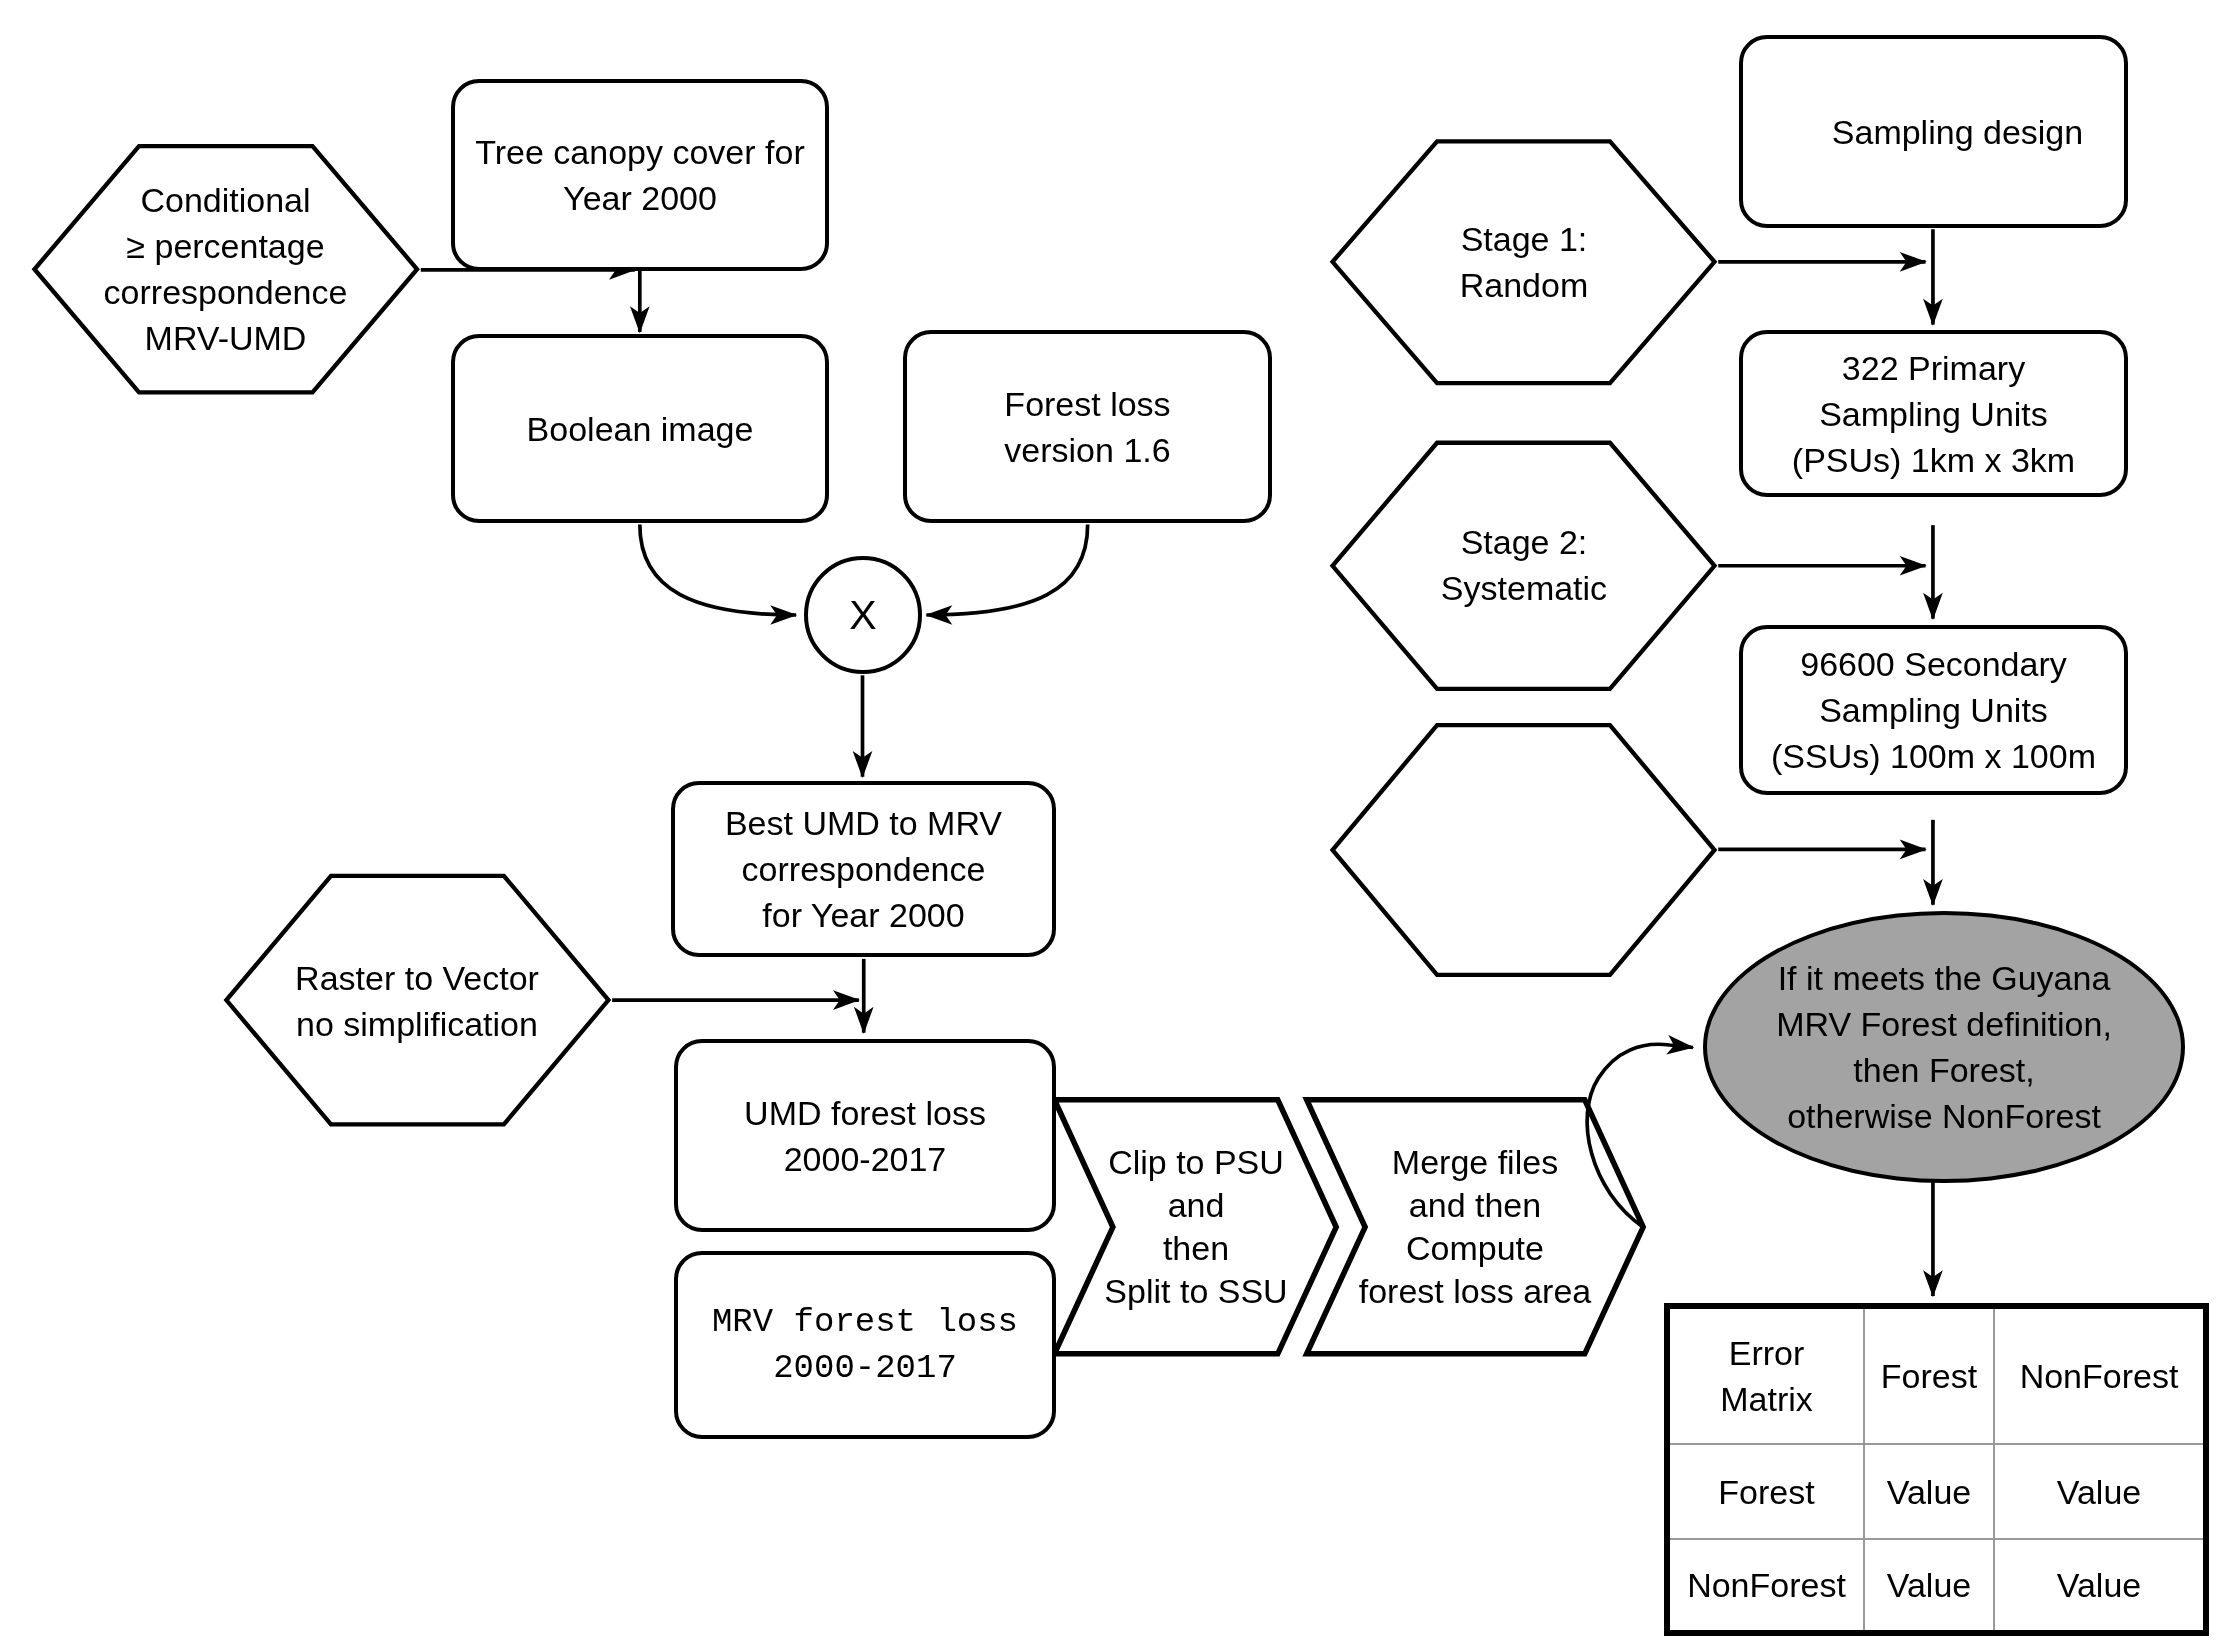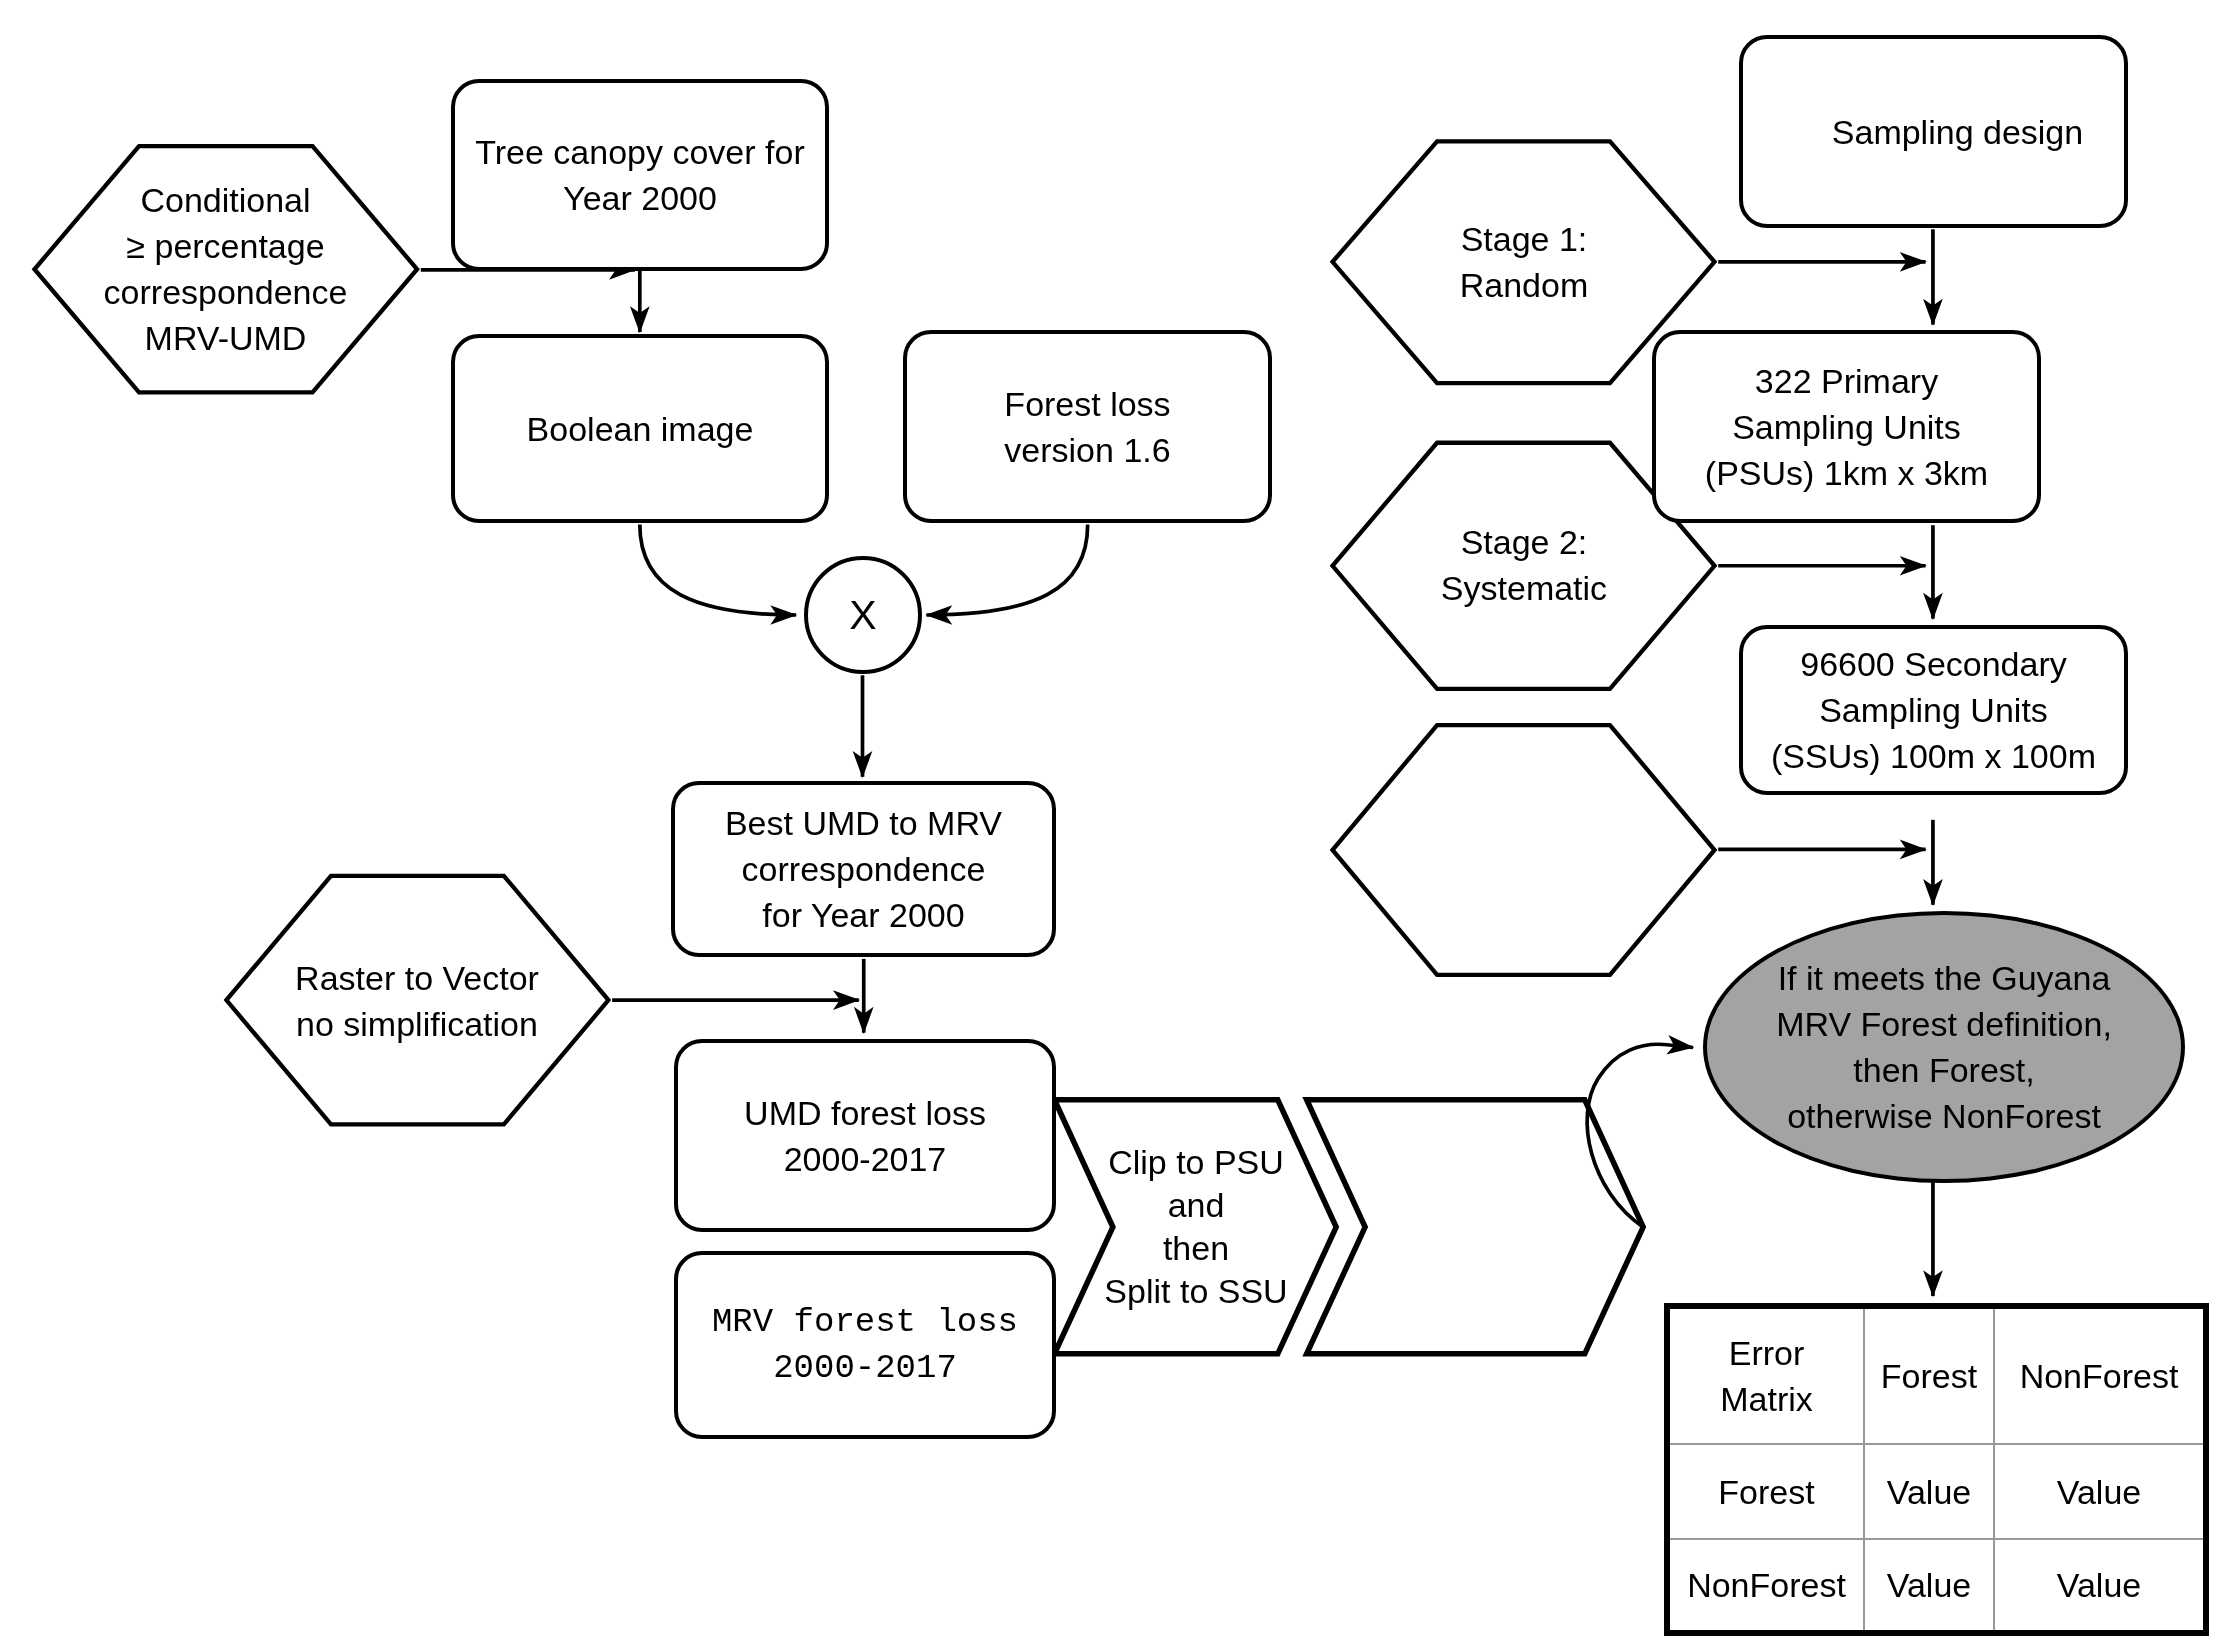--- a/index.html
+++ b/index.html
@@ -105,21 +105,21 @@
 
   <div class="rrect" style="left:674px;top:1251px;width:382px;height:188px;font-family:Liberation Mono, monospace;">
     <div class="shape-label">MRV forest loss
 2000-2017</div>
   </div>
 
   <div class="rrect" style="left:1739px;top:35px;width:389px;height:193px;padding-left:48px;">
     <div class="shape-label">Sampling design</div>
   </div>
 
-  <div class="rrect" style="left:1652px;top:330px;width:389px;height:193px;">
+  <div class="rrect" style="left:1739px;top:330px;width:389px;height:167px;">
     <div class="shape-label">322 Primary
 Sampling Units
 (PSUs) 1km x 3km</div>
   </div>
 
   <div class="rrect" style="left:1739px;top:625px;width:389px;height:170px;">
     <div class="shape-label">96600 Secondary
 Sampling Units
 (SSUs) 100m x 100m</div>
   </div>
@@ -143,20 +143,24 @@
 Random</div>
   <div class="shape-label" style="left:1333px;top:442px;width:382px;height:246px;">Stage 2:
 Systematic</div>
   <div class="shape-label" style="left:226px;top:876px;width:382px;height:249px;">Raster to Vector
 no simplification</div>
 
   <div class="shape-label chev-label" style="left:1085px;top:1100px;width:222px;height:254px;">Clip to PSU
 and
 then
 Split to SSU</div>
+  <div class="shape-label chev-label" style="left:1335px;top:1100px;width:280px;height:254px;">Merge files
+and then
+Compute
+forest loss area</div>
 
   <table class="err">
     <colgroup>
       <col style="width:197px">
         <col style="width:130px">
         <col style="width:212px">
     </colgroup>
     <tbody>
         <tr style="height:138px">
       <td>Error

